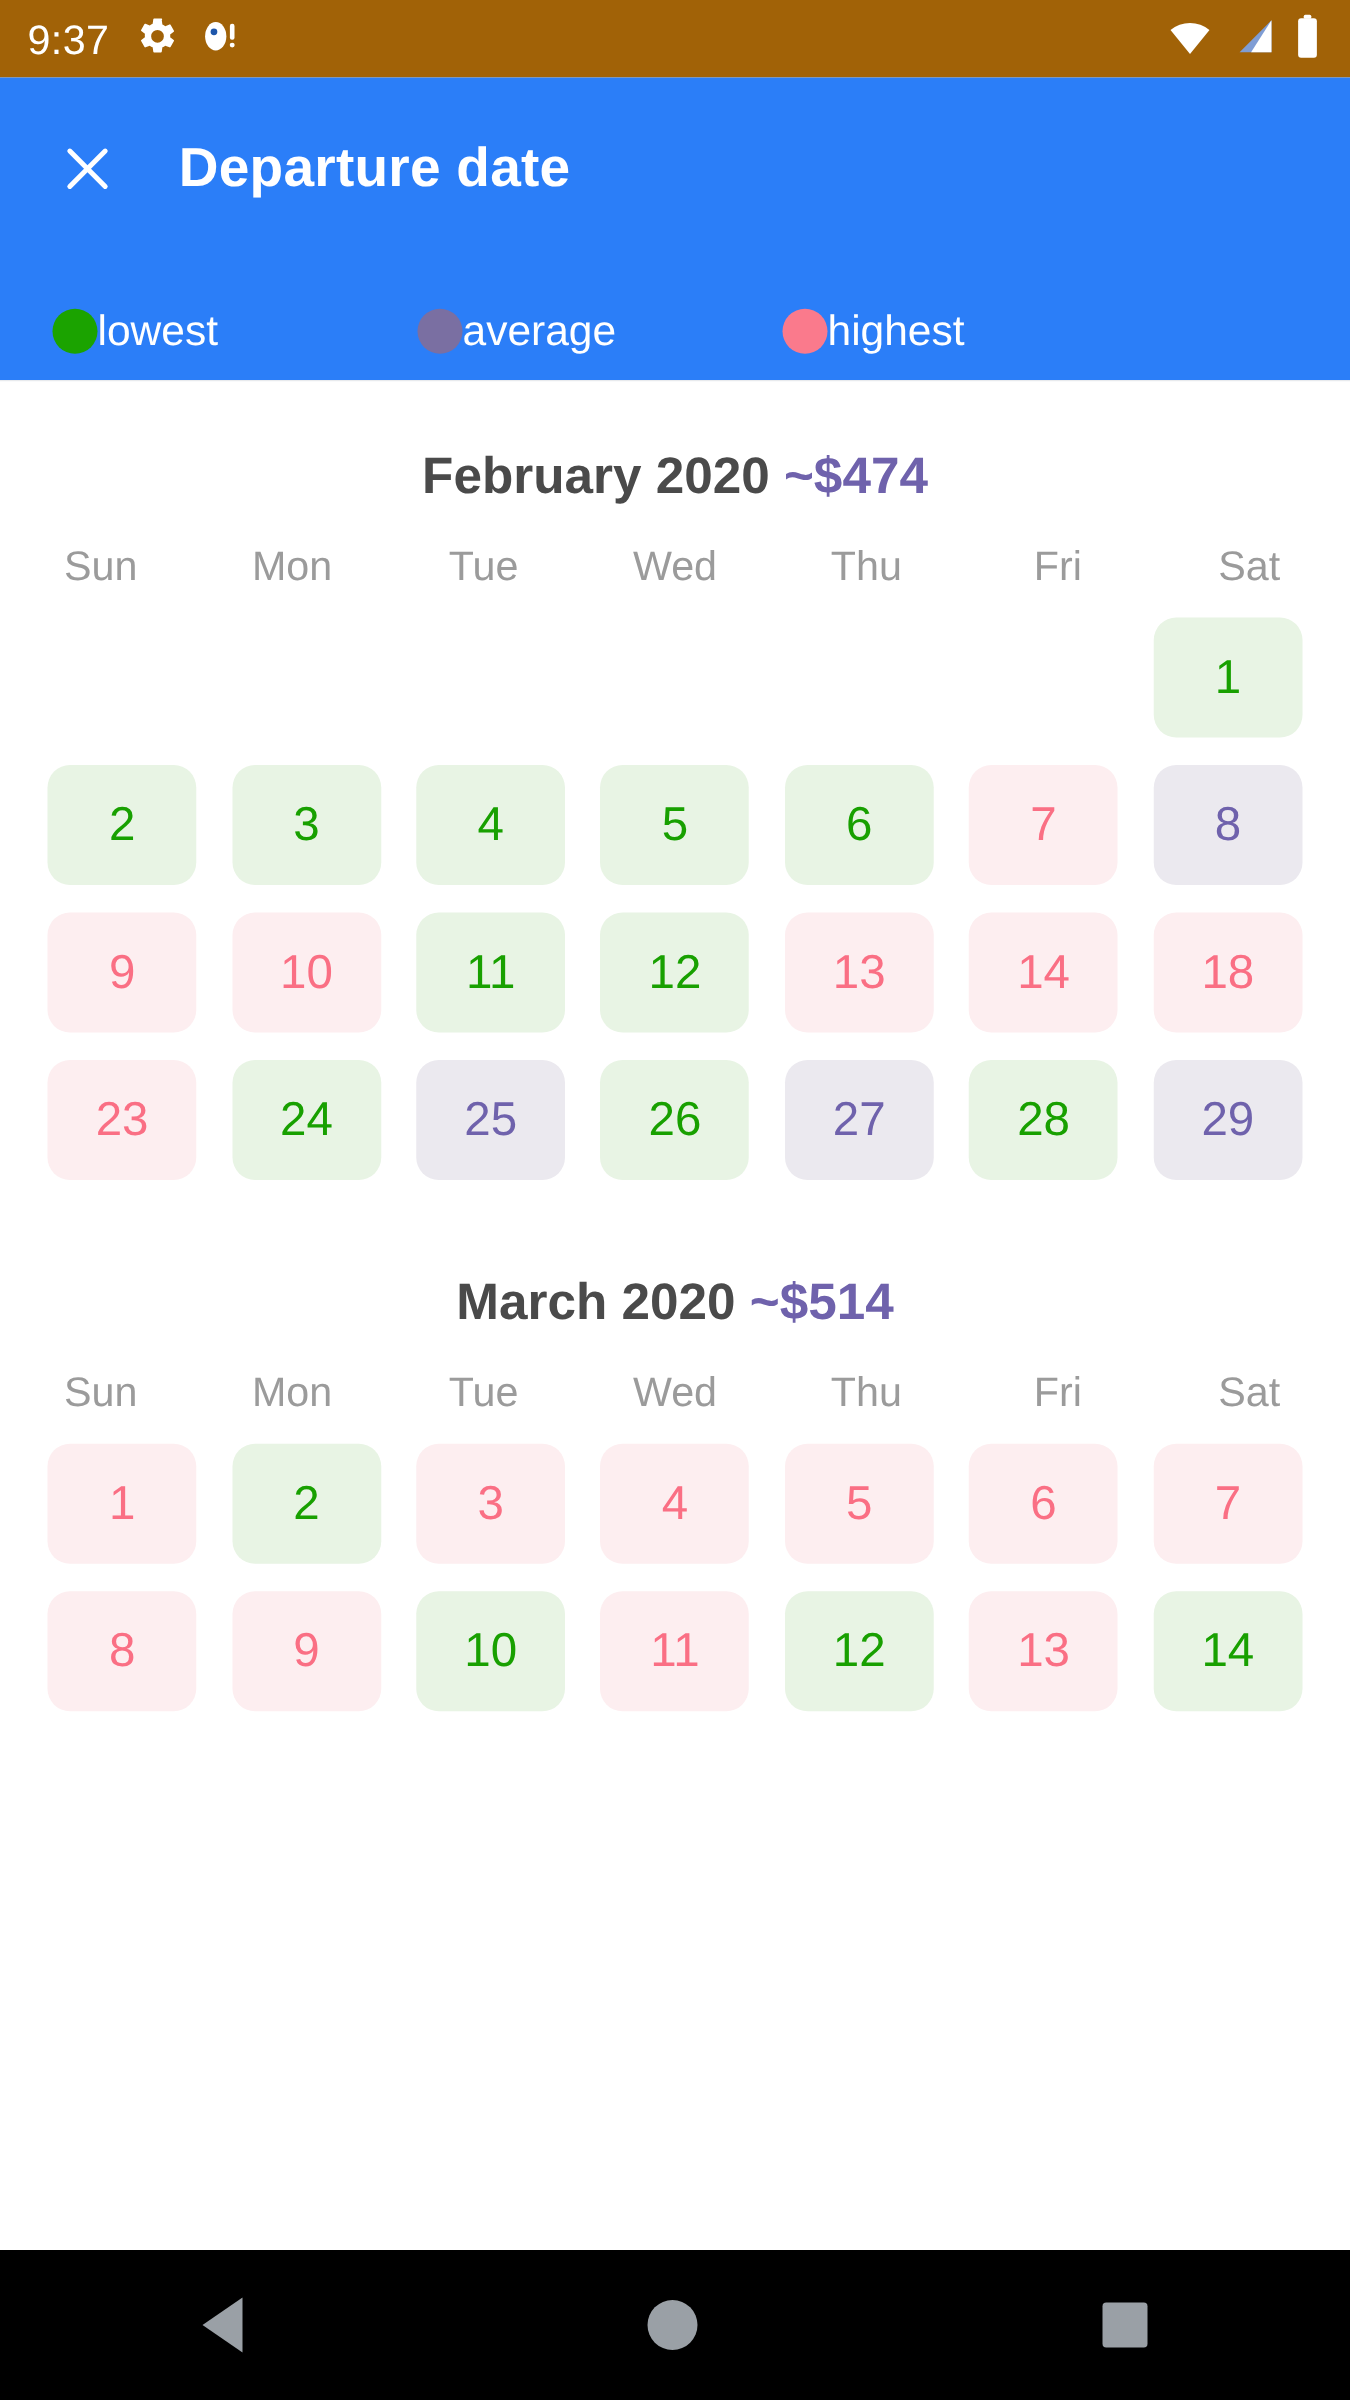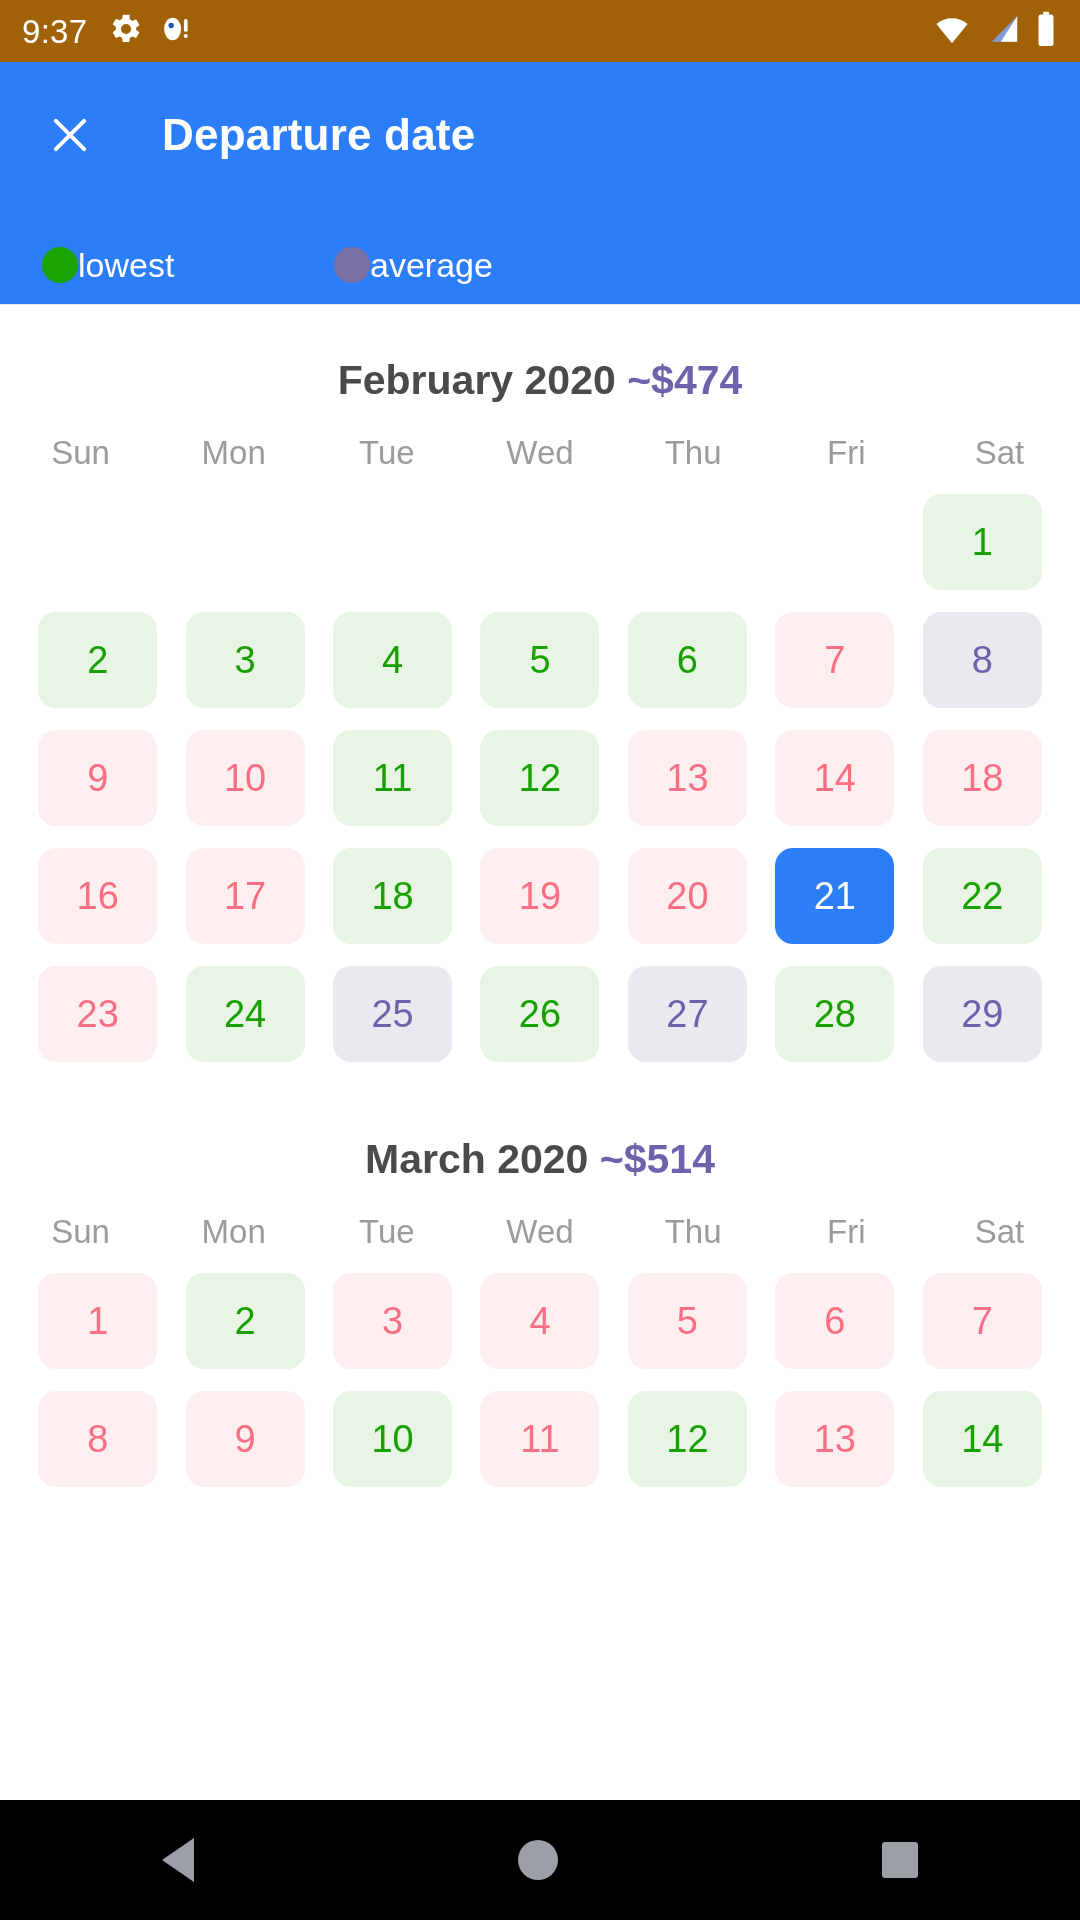--- a/index.html
+++ b/index.html
@@ -55,21 +55,21 @@
     width:44px; height:4px;
     background:#ffffff;
     border-radius:2px;
   }
   .close-btn:before { transform:rotate(45deg); }
   .close-btn:after  { transform:rotate(-45deg); }
   .appbar-title {
     color:#ffffff;
     font-size:44px;
     font-weight:bold;
-    margin-left:66px;
+    margin-left:47px;
     letter-spacing:.2px;
     white-space:nowrap;
   }
 
   .legend {
     display:flex;
     align-items:center;
     height:150px;
     padding:0 0 0 42px;
   }
@@ -232,20 +232,24 @@
 
   <div class="legend">
     <div class="legend-item i0">
       <span class="legend-dot" style="background:#1ba300"></span>
       <span class="legend-label">lowest</span>
     </div>
     <div class="legend-item i1">
       <span class="legend-dot" style="background:#7a6fa2"></span>
       <span class="legend-label">average</span>
     </div>
+    <div class="legend-item i2">
+      <span class="legend-dot" style="background:#fa7a8c"></span>
+      <span class="legend-label">highest</span>
+    </div>
   </div>
 </div>
 
 <div class="content">
   <div id="months-root">
       <div>
         <div class="month-title"><span>February 2020</span> <span class="month-price">~$474</span></div>
         <div class="weekdays">
           <div class="weekday">Sun</div>
           <div class="weekday">Mon</div>
@@ -320,43 +324,20 @@
             </div>
             <div class="daycell">
               <div class="day high">14</div>
             </div>
             <div class="daycell">
               <div class="day high">18</div>
             </div>
           </div>
           <div class="week">
             <div class="daycell">
-              <div class="day high">16</div>
-            </div>
-            <div class="daycell">
-              <div class="day high">17</div>
-            </div>
-            <div class="daycell">
-              <div class="day low">18</div>
-            </div>
-            <div class="daycell">
-              <div class="day high">19</div>
-            </div>
-            <div class="daycell">
-              <div class="day high">20</div>
-            </div>
-            <div class="daycell">
-              <div class="day sel">21</div>
-            </div>
-            <div class="daycell">
-              <div class="day low">22</div>
-            </div>
-          </div>
-          <div class="week">
-            <div class="daycell">
               <div class="day high">23</div>
             </div>
             <div class="daycell">
               <div class="day low">24</div>
             </div>
             <div class="daycell">
               <div class="day avg">25</div>
             </div>
             <div class="daycell">
               <div class="day low">26</div>

